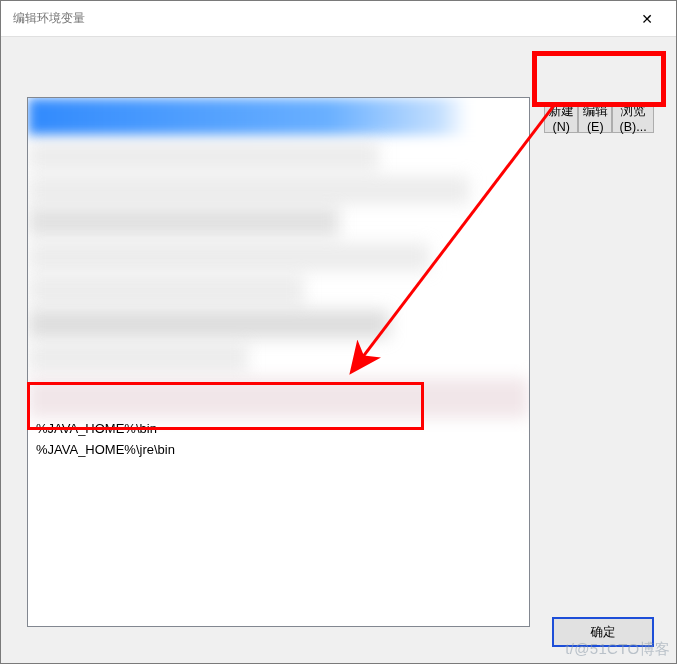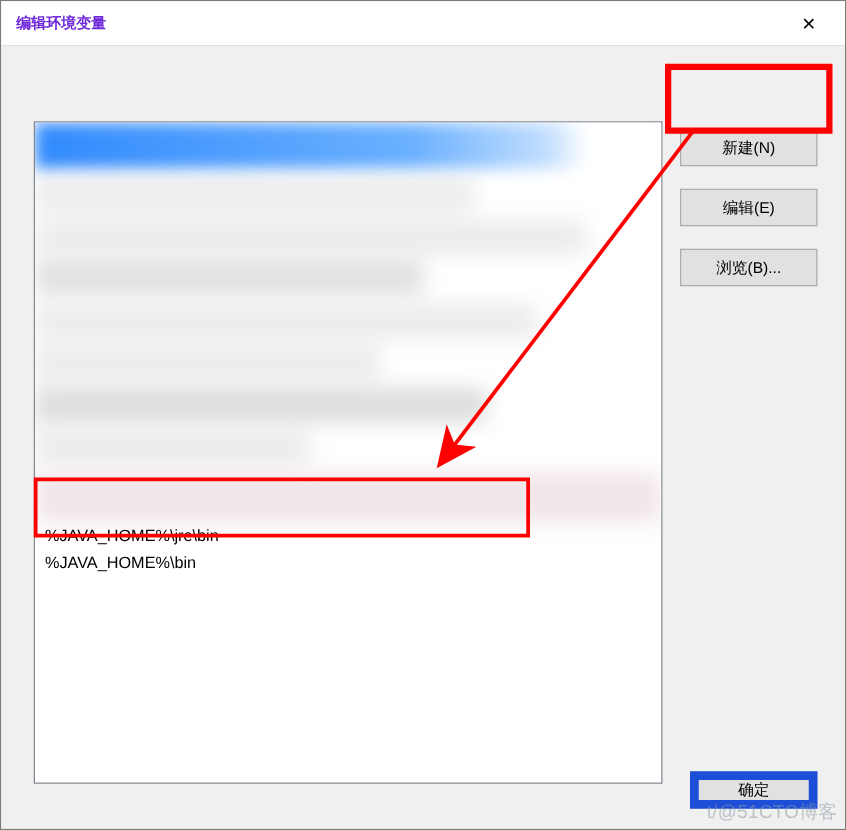--- a/index.html
+++ b/index.html
@@ -12,21 +12,21 @@
     .dialog {
       width: 677px; height: 664px;
       background: #f0f0f0; border: 1px solid #7a7a7a;
       display: flex; flex-direction: column; position: relative;
     }
     .titlebar {
       height: 36px; background: #fff;
       display: flex; align-items: center; justify-content: space-between;
       padding: 0 8px 0 12px; border-bottom: 1px solid #e0e0e0;
     }
-    .title-text { font-size: 12px; color: #6d28d9; font-weight: bold; }
+    .title-text { font-size: 12px; color: #737373; }
     .close-btn {
       width: 42px; height: 30px; display: flex;
       align-items: center; justify-content: center;
       font-size: 14px; color: #000; cursor: pointer;
     }
     .content {
       flex: 1; position: relative; background: #f0f0f0;
       padding: 16px 18px 14px 18px;
     }
     .left-panel {
@@ -63,42 +63,42 @@
       height: 21px; line-height: 21px; padding-left: 8px;
       font-size: 13px; color: #000;
     }
     .red-box-items {
       position: absolute; left: 26px; top: 381px;
       width: 397px; height: 48px;
       border: 3px solid #f00; pointer-events: none;
     }
     .right-panel {
       position: absolute; right: 22px; top: 66px;
-      width: 110px; display: flex; flex-direction: column; justify-content: space-between;
+      width: 110px; display: flex; flex-direction: row; justify-content: space-between;
     }
     .btn {
       height: 30px; background: #e1e1e1; border: 1px solid #adadad;
       font-size: 12.5px; color: #000; cursor: pointer;
       display: flex; align-items: center; justify-content: center;
       margin-bottom: 0;
     }
     .gap-sm { height: 18px; }
     .gap-md { height: 64px; }
     .gap-lg { height: 70px; }
     .red-box-new {
       position: absolute; right: 10px; top: 50px;
       width: 134px; height: 56px; border: 5px solid #f00;
       pointer-events: none;
     }
     .bottom-buttons {
       position: absolute; right: 22px; bottom: 16px;
       display: flex; gap: 18px;
     }
     .bottom-buttons .btn { width: 102px; height: 30px; }
-    .btn-primary { background: #e1e1e1; border: 7px solid #1d4ed8; }
+    .btn-primary { background: #e1e1e1; border: 2px solid #1d4ed8; }
     .watermark {
       position: absolute; right: 6px; bottom: 4px;
       font-size: 15px; color: rgba(140,155,170,.55);
       letter-spacing: .3px; pointer-events: none;
     }
     .arrow-svg {
       position: absolute; left: 0; top: 0; width: 100%; height: 100%;
       pointer-events: none;
     }
   </style>
@@ -121,22 +121,22 @@
         <div class="blur-strip bs1"></div>
         <div class="blur-strip bs2"></div>
         <div class="blur-strip bs3"></div>
         <div class="blur-strip bs4"></div>
         <div class="blur-strip bs5"></div>
         <div class="blur-strip bs6"></div>
         <div class="blur-strip bs7"></div>
         <div class="blur-strip bs8"></div>
       </div>
       <div class="list-items">
+        <div class="list-row">%JAVA_HOME%\bin</div>
         <div class="list-row">%JAVA_HOME%\jre\bin</div>
-        <div class="list-row">%JAVA_HOME%\bin</div>
       </div>
     </div>
 
     <div class="right-panel">
       <button class="btn">新建(N)</button>
       <div class="gap-sm"></div>
       <button class="btn">编辑(E)</button>
       <div class="gap-sm"></div>
       <button class="btn">浏览(B)...</button>
       <div class="gap-sm"></div>

